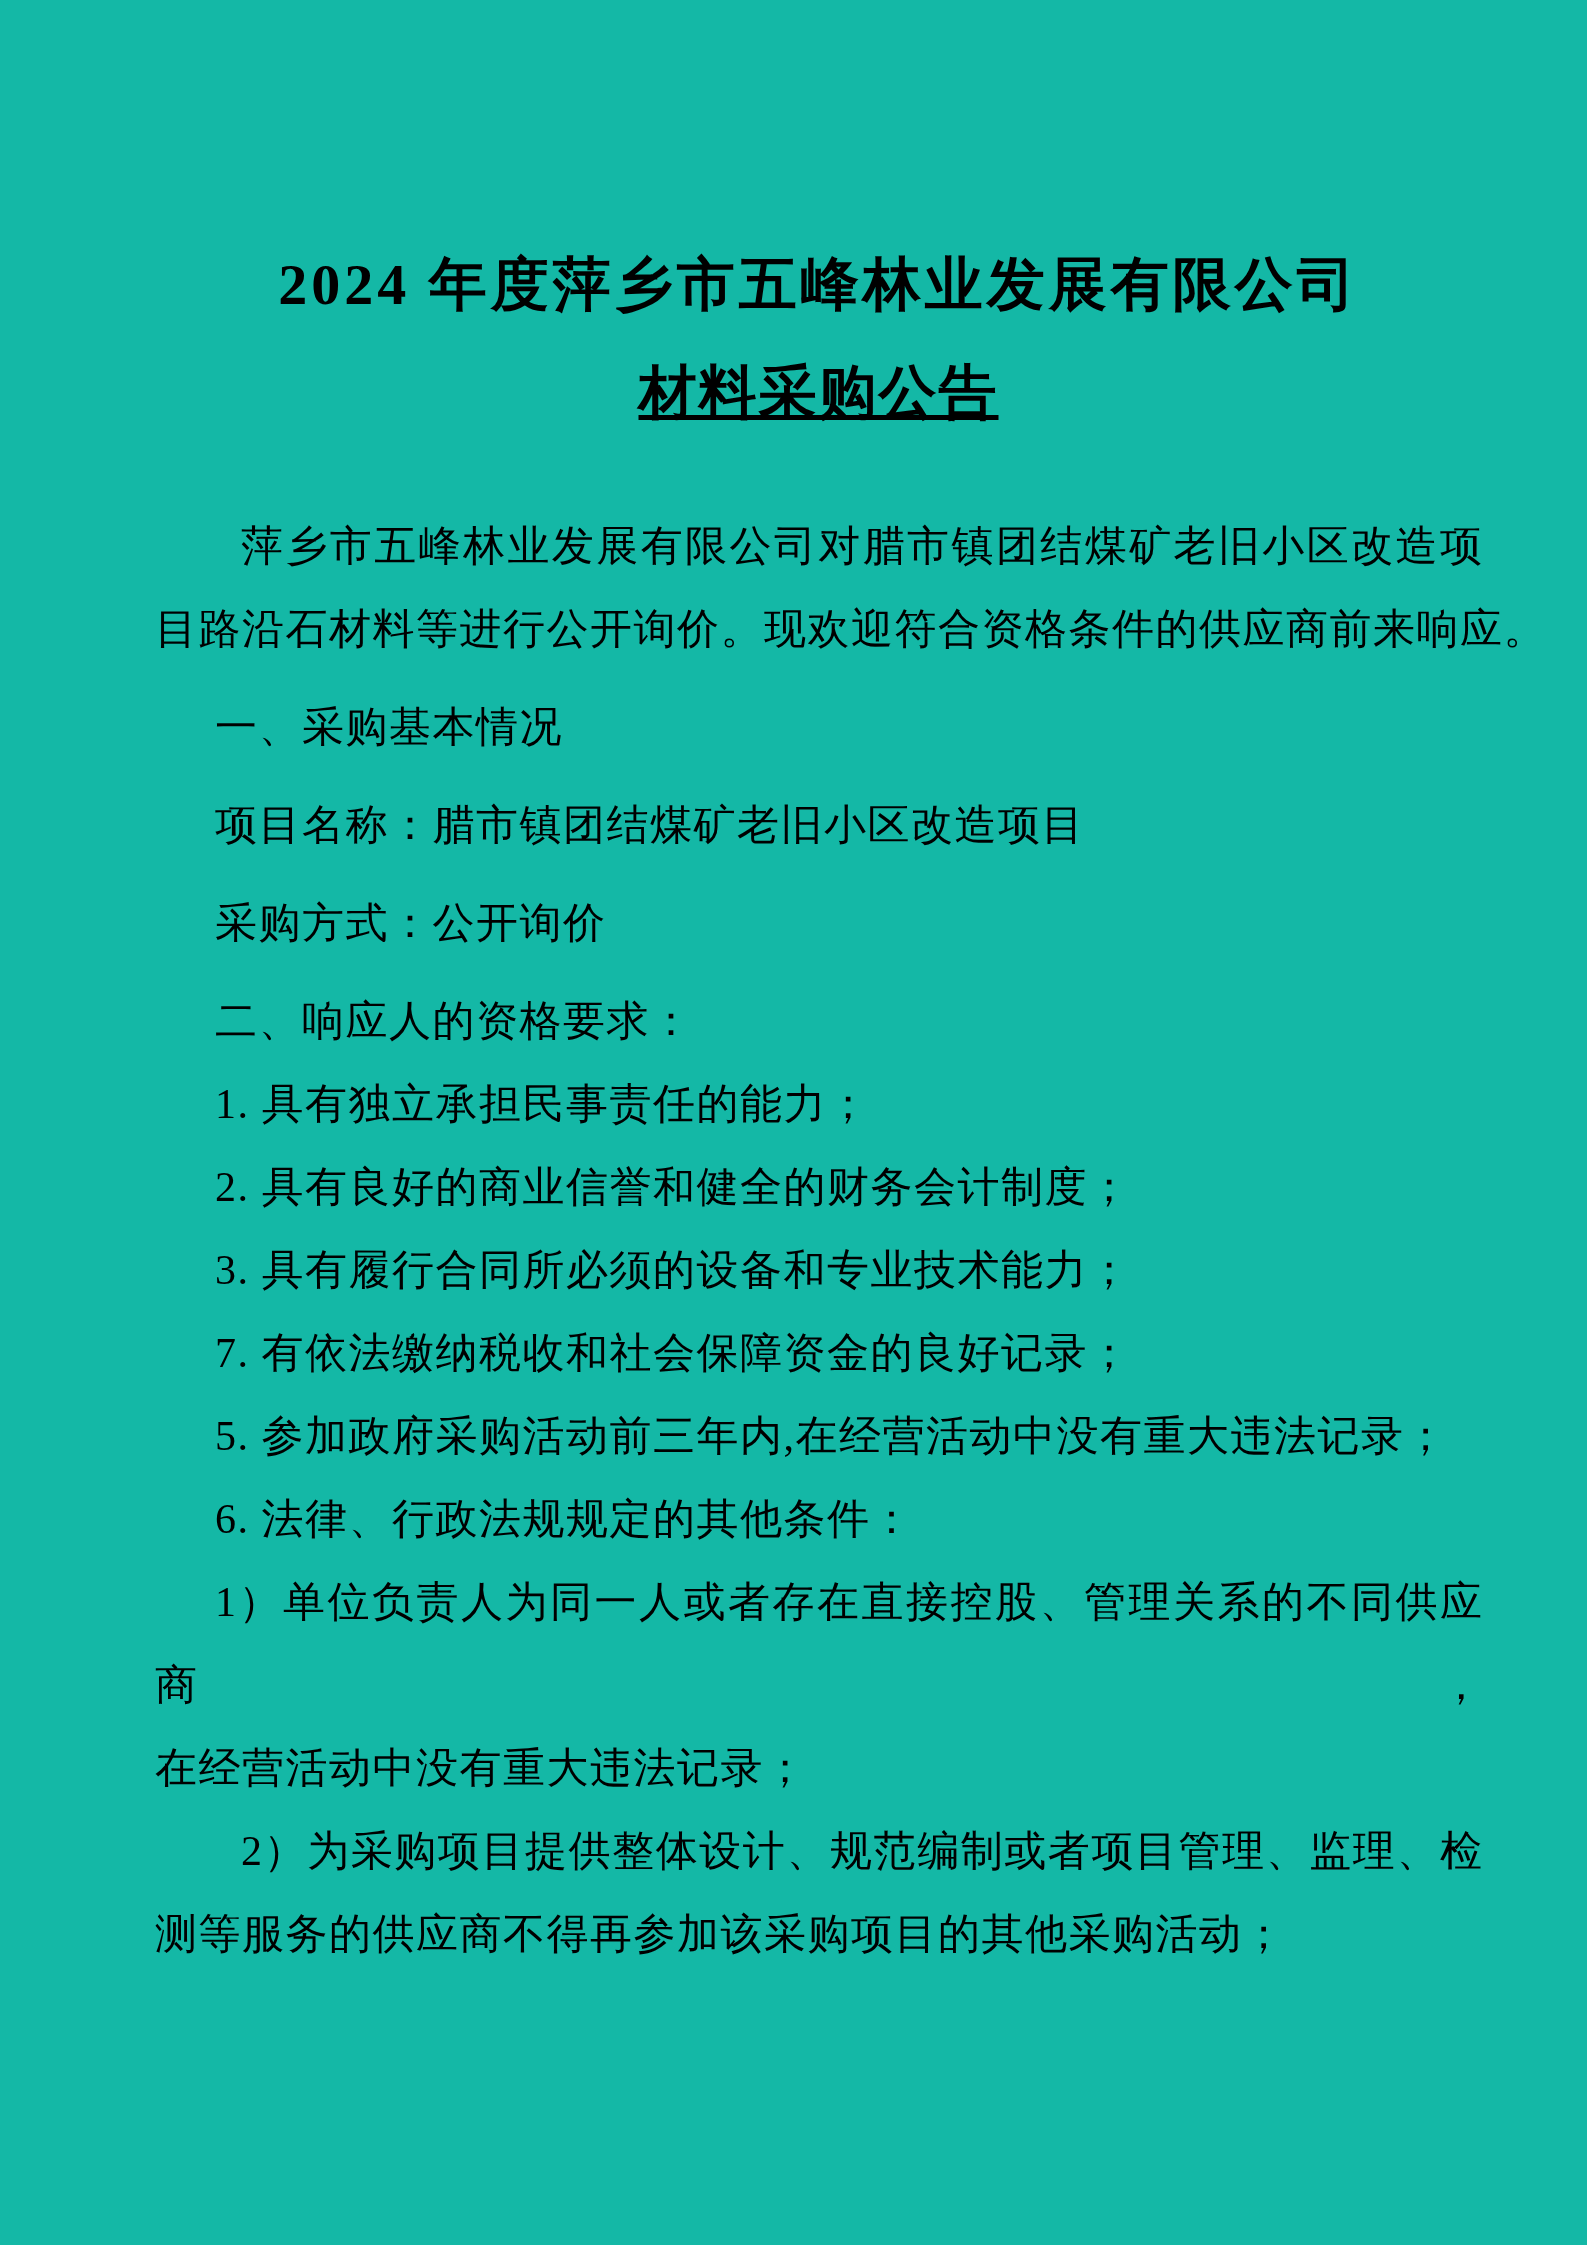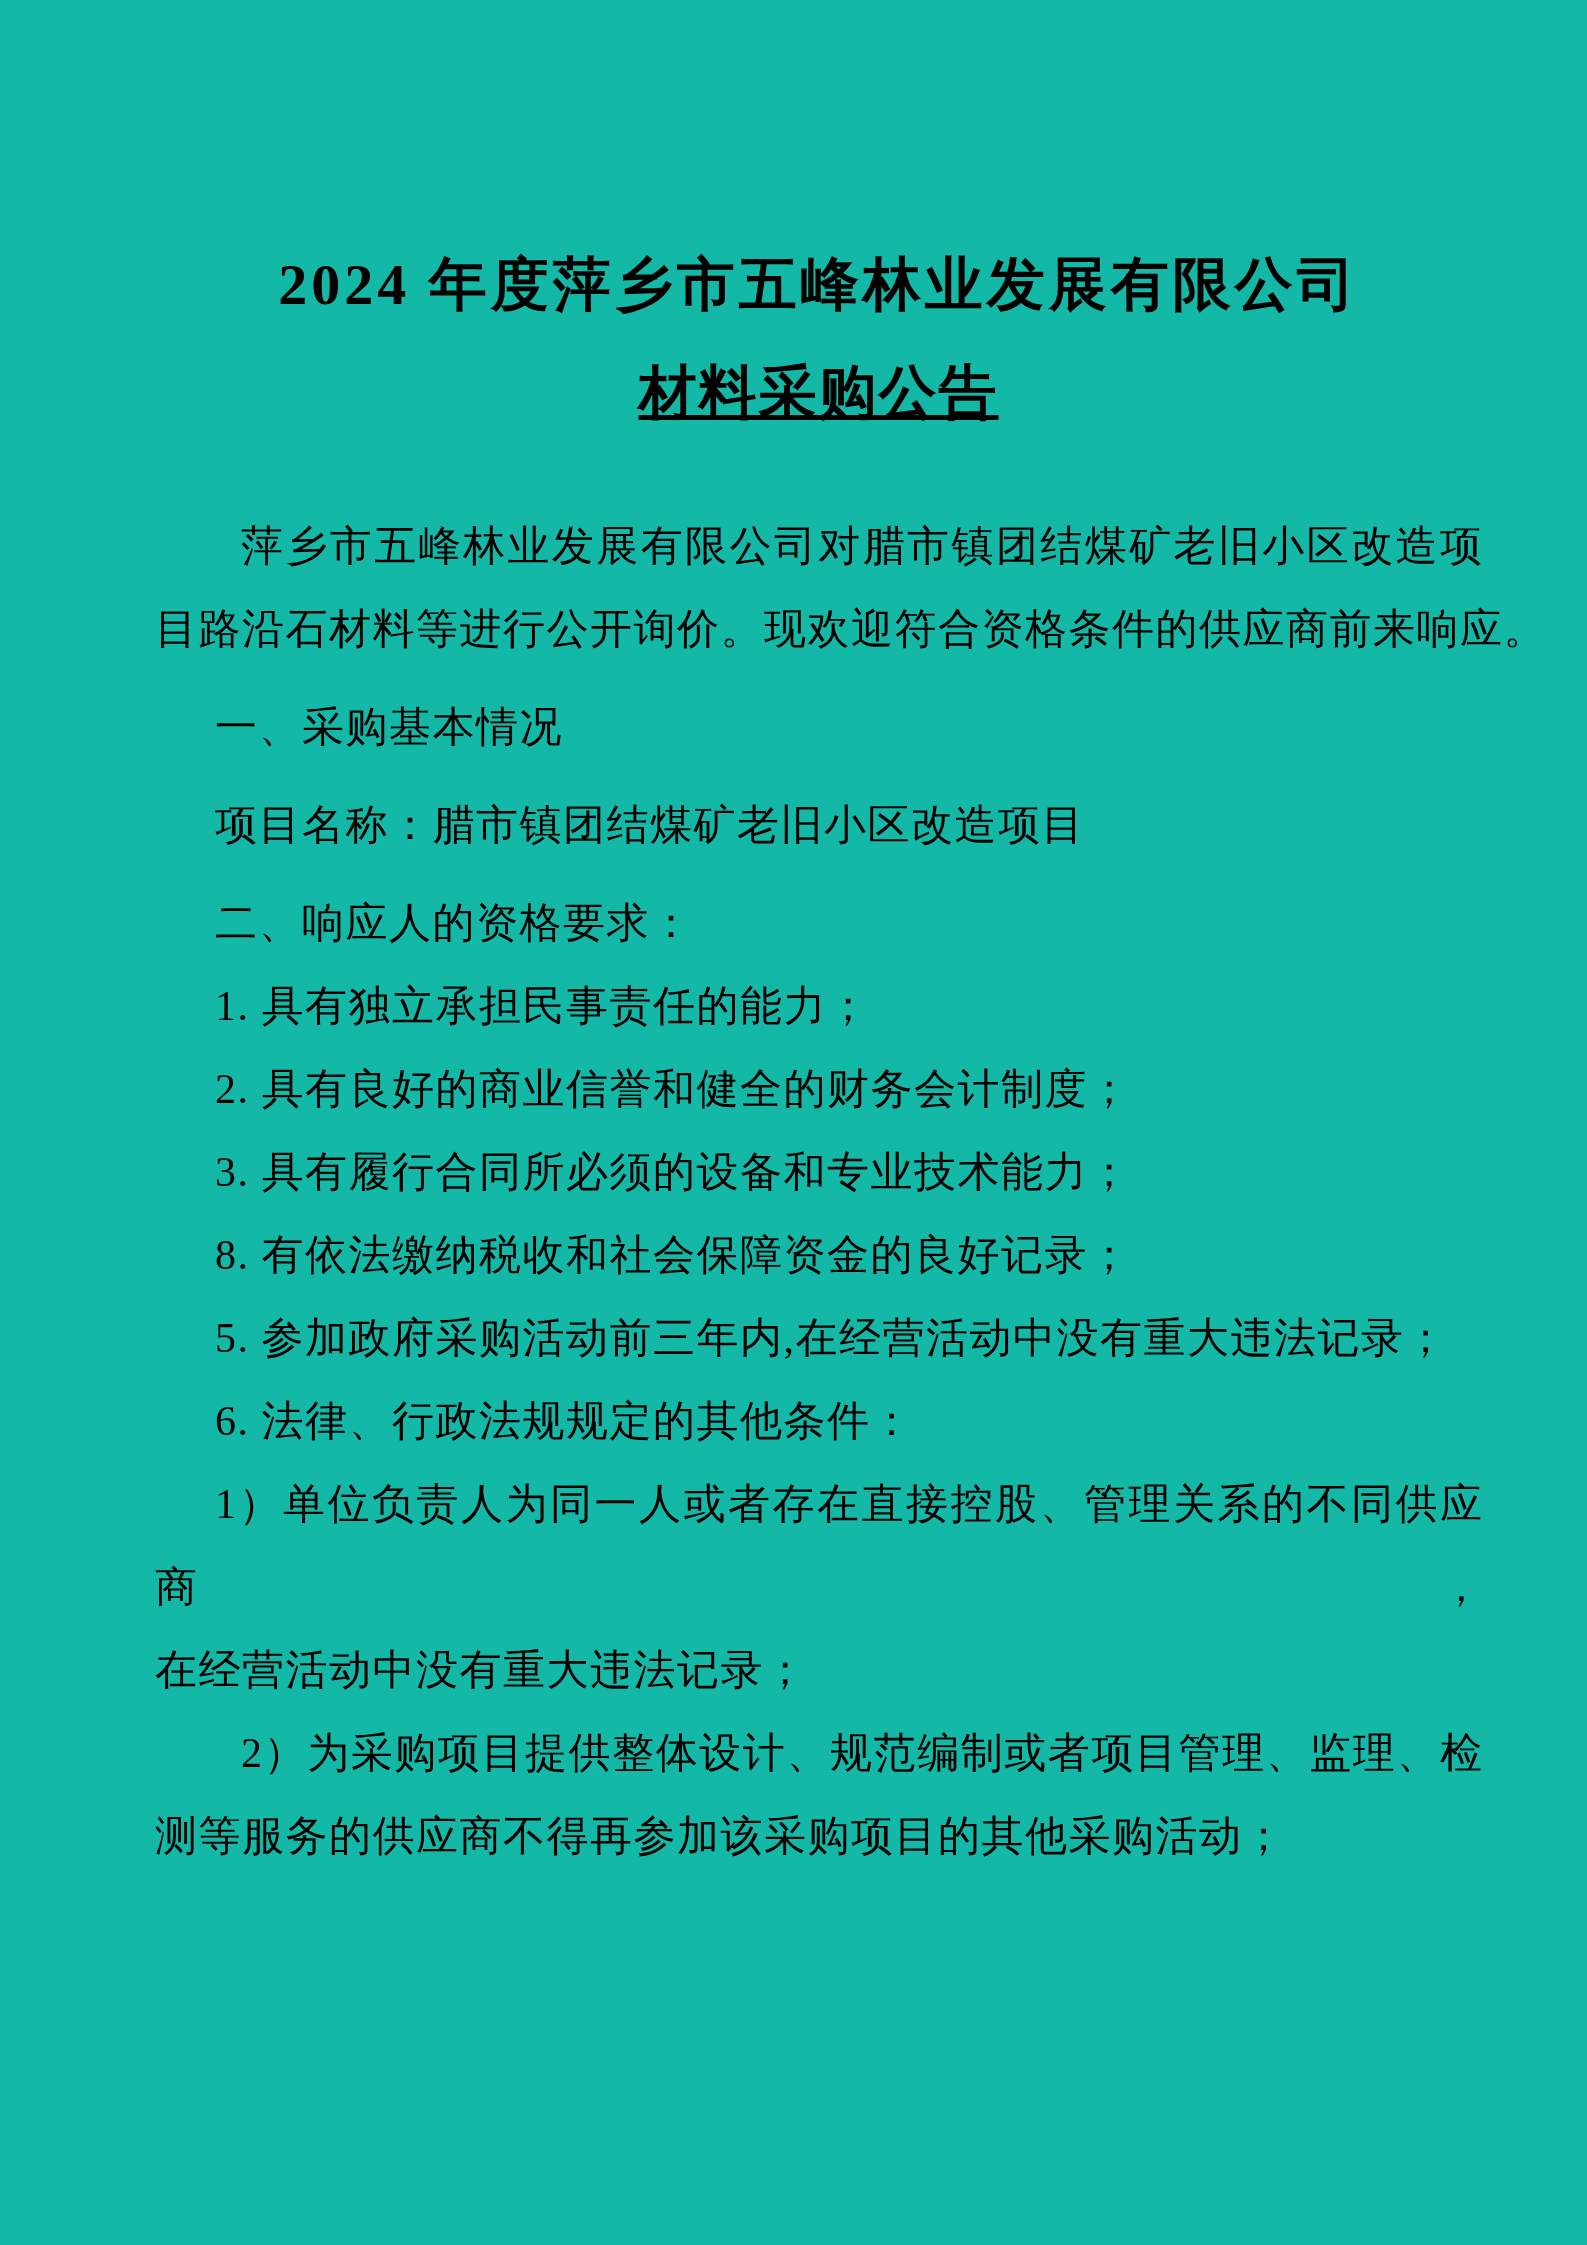--- a/index.html
+++ b/index.html
@@ -59,26 +59,27 @@
 
   <div class="title t1">2024 年度萍乡市五峰林业发展有限公司</div>
   <div class="title t2">材料采购公告</div>
 
   <div class="doc-body">
     <div class="line ind2 jfull">萍乡市五峰林业发展有限公司对腊市镇团结煤矿老旧小区改造项</div>
     <div class="line">目路沿石材料等进行公开询价。现欢迎符合资格条件的供应商前来响应。</div>
 
     <div class="line ind15 sp">一、采购基本情况</div>
     <div class="line ind15 sp">项目名称：腊市镇团结煤矿老旧小区改造项目</div>
+    <div class="line ind15 sp">采购方式：公开询价</div>
 
     <div class="line ind15 sp">二、响应人的资格要求：</div>
     <div class="line ind15">1. 具有独立承担民事责任的能力；</div>
     <div class="line ind15">2. 具有良好的商业信誉和健全的财务会计制度；</div>
     <div class="line ind15">3. 具有履行合同所必须的设备和专业技术能力；</div>
-    <div class="line ind15">8. 有依法缴纳税收和社会保障资金的良好记录；</div>
+    <div class="line ind15">7. 有依法缴纳税收和社会保障资金的良好记录；</div>
     <div class="line ind15">5. 参加政府采购活动前三年内,在经营活动中没有重大违法记录；</div>
     <div class="line ind15">6. 法律、行政法规规定的其他条件：</div>
 
     <div class="line ind15 jfull">1）单位负责人为同一人或者存在直接控股、管理关系的不同供应商，</div>
     <div class="line">在经营活动中没有重大违法记录；</div>
     <div class="line ind2 jfull">2）为采购项目提供整体设计、规范编制或者项目管理、监理、检</div>
     <div class="line">测等服务的供应商不得再参加该采购项目的其他采购活动；</div>
   </div>
 
 </div>

